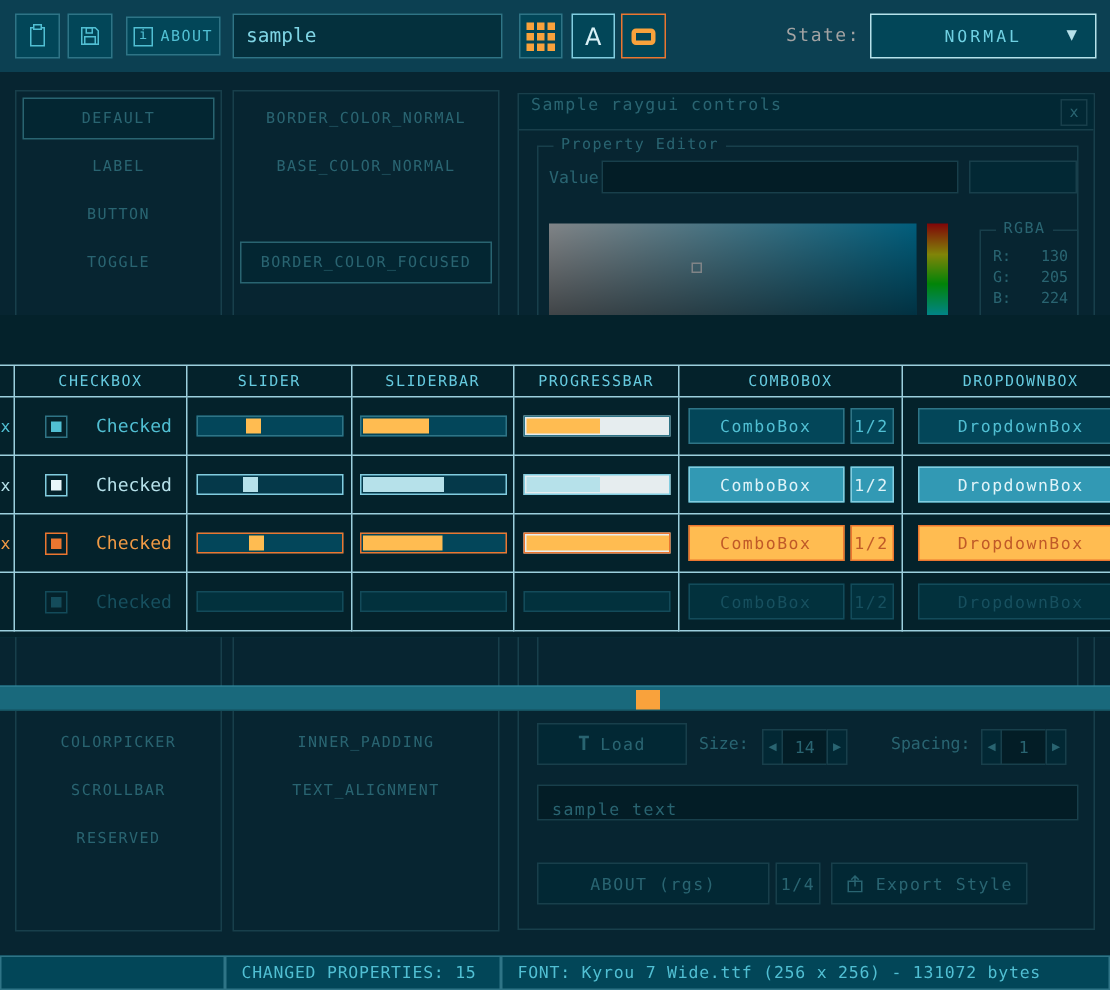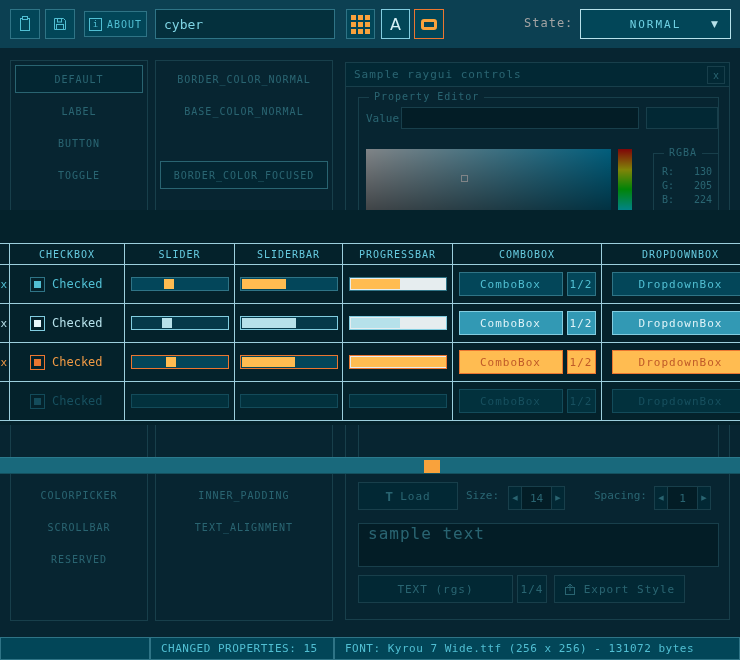--- a/index.html
+++ b/index.html
@@ -38,21 +38,21 @@
   .listbox{position:absolute;border:1px solid var(--border-normal);z-index:1}
   #list-controls{left:10px;top:60px;width:138px;height:561px}
   #list-props{left:155px;top:60px;width:178px;height:561px}
   .litem{position:absolute;left:4px;right:4px;height:28px;display:flex;align-items:center;justify-content:center;
          color:var(--text-normal);font-size:10px;letter-spacing:1px;cursor:pointer}
   .litem.selected{border:1px solid var(--text-normal);background:rgba(2,70,88,.6)}
 
   #sample-window{position:absolute;left:345px;top:62px;width:385px;height:558px;
                  border:1px solid var(--border-normal);background:var(--app-bg);z-index:1}
   .win-title{height:24px;background:var(--panel);border-bottom:1px solid var(--border-normal);
-             display:flex;align-items:center;padding-left:8px;color:var(--text-normal);
+             display:flex;padding-left:8px;color:var(--text-normal);
              font-size:11px;letter-spacing:1px}
   .win-close{position:absolute;right:4px;top:3px;width:18px;height:18px;border:1px solid var(--border-normal);
              color:var(--text-normal);font-size:10px;display:flex;align-items:center;justify-content:center;
              background:var(--panel);cursor:pointer}
   .groupbox{position:absolute;border:1px solid var(--border-normal)}
   .group-label{position:absolute;top:-7px;left:10px;background:var(--app-bg);padding:0 5px;
                color:var(--text-normal);font-size:10px;letter-spacing:1px;white-space:nowrap}
   #prop-editor{left:12px;top:34px;width:361px;height:372px}
   #value-label{position:absolute;left:20px;top:49px;color:var(--text-normal);font-size:11px}
   #value-box{position:absolute;left:55px;top:44px;width:238px;height:22px;border:1px solid var(--border-normal);
@@ -78,23 +78,23 @@
   #spacing-label{left:248px;top:426px}
   .spin{position:absolute;top:423px;display:flex;height:24px}
   #size-spin{left:162px}
   #spacing-spin{left:308px}
   .spin-arrow{width:14px;border:1px solid var(--border-normal);background:var(--panel);color:var(--text-normal);
               font-size:7px;display:flex;align-items:center;justify-content:center;
               font-family:"DejaVu Sans",sans-serif;cursor:pointer}
   .spin-val{width:29px;border-top:1px solid var(--border-normal);border-bottom:1px solid var(--border-normal);
             background:var(--panel-dark);color:var(--text-normal);font-size:11px;display:flex;
             align-items:center;justify-content:center}
-  #sample-tb{position:absolute;left:12px;top:460px;width:361px;height:44px;border:1px solid var(--border-normal);
-             background:var(--panel-dark);color:var(--text-normal);font-size:16px;letter-spacing:1px;
-             display:flex;align-items:flex-start;padding-left:9px}
+  #sample-tb{position:absolute;left:12px;top:460px;width:361px;height:24px;border:1px solid var(--border-normal);
+             background:var(--panel-dark);color:var(--text-normal);font-size:11px;letter-spacing:1px;
+             display:flex;align-items:flex-end;padding-left:9px}
   .lowbtn{position:absolute;top:512px;height:28px;border:1px solid var(--border-normal);background:var(--panel);
           color:var(--text-normal);font-size:11px;letter-spacing:1px;display:flex;align-items:center;
           justify-content:center;cursor:pointer}
   #textfmt-btn{left:12px;width:155px}
   #textfmt-count{left:171px;width:30px}
   #export-btn{left:208px;width:131px;gap:8px}
 
   
   .dim{position:absolute;left:0;width:740px;background:var(--dim);z-index:5}
   #dim1{top:48px;height:162px}
@@ -108,21 +108,21 @@
               grid-template-rows:21px 39px 39px 39px 39px;border-top:1px solid var(--grid-line)}
   .trow{display:contents}
   .tcell{border-right:1px solid var(--grid-line);border-bottom:1px solid var(--grid-line);
          position:relative;display:flex;align-items:center}
   .thead{justify-content:center;color:#66cadf;font-size:10px;letter-spacing:1px}
   .st-normal  {--b:#2f7486;--base:#03465a;--t:#51bfd3;--fill:#ffbc51;--chk:#51bfd3;--cbg:#034659;--ct:#51bfd3;--pbg:#e6edef}
   .st-focused {--b:#82cde0;--base:#05394a;--t:#b6e1ea;--fill:#b6e1ea;--chk:#e9f7fb;--cbg:#3299b4;--ct:#dff3f8;--pbg:#e6edef}
   .st-pressed {--b:#eb7630;--base:#03465a;--t:#f09a45;--fill:#ffbc51;--chk:#eb7630;--cbg:#ffbc51;--ct:#c05a28;--pbg:#e6edef}
   .st-disabled{--b:#134b5a;--base:#02313d;--t:#17505f;--fill:transparent;--chk:#144c5b;--cbg:#02313d;--ct:#17505f;--pbg:#02313d}
   .frag{width:100%;text-align:right;padding-right:2px;color:var(--t);font-size:11px}
-  .chkwrap{padding-left:20px;display:flex;align-items:center;gap:7px}
+  .chkwrap{padding-left:20px;display:flex;align-items:center;gap:19px}
   .chk{width:15px;height:15px;border:1px solid var(--b);display:flex;align-items:center;justify-content:center}
   .chk i{width:7px;height:7px;background:var(--chk)}
   .chklbl{color:var(--t);font-size:12px}
   .bar{width:98px;height:14px;margin:0 auto;border:1px solid var(--b);background:var(--base);
        position:relative;overflow:hidden}
   .bar.progress{background:var(--pbg)}
   .slider-handle{position:absolute;top:1px;bottom:1px;width:10px;background:var(--fill)}
   .fillbar{position:absolute;left:1px;top:1px;bottom:1px;background:var(--fill)}
   .combo{display:flex;gap:4px;margin:0 auto}
   .combo-main,.combo-side,.dd{height:24px;border:1px solid var(--b);background:var(--cbg);color:var(--ct);
@@ -162,21 +162,21 @@
         <path d="M2.5 2.5 h9 l2 2 v9 h-11 z" fill="none" stroke="#51bfd3"></path>
         <rect x="5.5" y="2.5" width="4" height="3.5" fill="none" stroke="#51bfd3"></rect>
         <rect x="4.5" y="8.5" width="7" height="5" fill="none" stroke="#51bfd3"></rect>
       </svg>
     </div>
     <div class="tbtn" id="btn-about">
       <span class="about-i">i</span>
       <span class="tlabel">ABOUT</span>
     </div>
     <div id="style-input">
-      <span>cyber</span>
+      <span>sample</span>
     </div>
     <div class="tbtn" id="btn-grid">
       <span class="grid-ico">
         <span></span>
           <span></span>
           <span></span>
           <span></span>
           <span></span>
           <span></span>
           <span></span>
@@ -268,21 +268,21 @@
     <div class="flabel" id="spacing-label">Spacing:</div>
     <div class="spin" id="spacing-spin">
       <span class="spin-arrow">◀</span>
       <span class="spin-val">1</span>
       <span class="spin-arrow">▶</span>
     </div>
     <div id="sample-tb">
       <span>sample text</span>
     </div>
     <div class="lowbtn" id="textfmt-btn">
-      <span>TEXT (rgs)</span>
+      <span>ABOUT (rgs)</span>
     </div>
     <div class="lowbtn" id="textfmt-count">
       <span>1/4</span>
     </div>
     <div class="lowbtn" id="export-btn">
       <svg width="12" height="12" viewBox="0 0 12 12" style="color:var(--text-normal)">
         <rect x="1.5" y="4.5" width="9" height="7" fill="none" stroke="currentColor"></rect>
         <path d="M6 8 V1.5 M3.5 3.5 L6 1 L8.5 3.5" fill="none" stroke="currentColor"></path>
       </svg>
       <span>Export Style</span>

